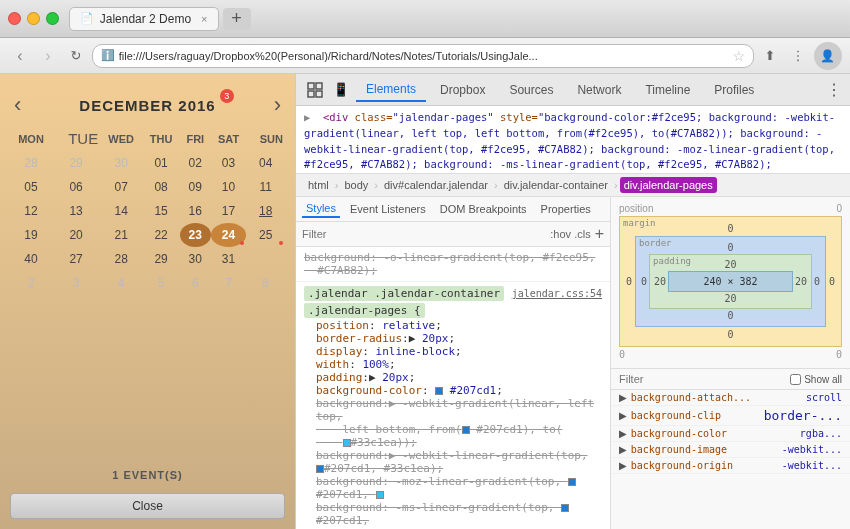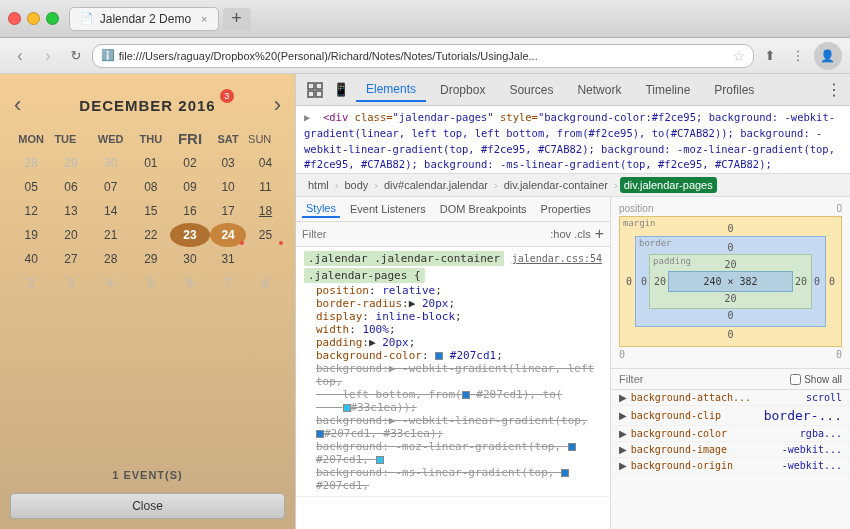--- a/index.html
+++ b/index.html
@@ -49,26 +49,26 @@
         <span style="position:absolute;top:-8px;right:-18px;background:#e74c3c;color:white;font-size:9px;border-radius:50%;width:14px;height:14px;display:flex;align-items:center;justify-content:center;">3</span>
       </div>
       <span style="font-size:22px;color:#555;cursor:pointer;">›</span>
     </div>
 
     <div style="width:100%;">
       <table style="width:100%;border-collapse:collapse;">
         <thead>
           <tr>
             <th style="font-size:11px;font-weight:bold;color:#555;text-align:center;padding:4px 2px;">MON</th>
-            <th style="font-size:11px;font-weight:bold;color:#555;text-align:left;padding:4px 2px;">TUE</th>
+            <th style="font-size:15px;font-weight:normal;color:#555;text-align:right;padding:4px 2px;">TUE</th>
             <th style="font-size:11px;font-weight:bold;color:#555;text-align:center;padding:4px 2px;">WED</th>
             <th style="font-size:11px;font-weight:bold;color:#555;text-align:center;padding:4px 2px;">THU</th>
-            <th style="font-size:15px;font-weight:bold;color:#555;text-align:center;padding:4px 2px;">FRI</th>
+            <th style="font-size:11px;font-weight:bold;color:#555;text-align:center;padding:4px 2px;">FRI</th>
             <th style="font-size:11px;font-weight:bold;color:#555;text-align:center;padding:4px 2px;">SAT</th>
-            <th style="font-size:11px;font-weight:normal;color:#555;text-align:left;padding:4px 2px;">SUN</th>
+            <th style="font-size:11px;font-weight:bold;color:#555;text-align:right;padding:4px 2px;">SUN</th>
           </tr>
         </thead>
         <tbody id="cal-body">
             <tr>
               <td style="text-align: center; padding: 5px 2px; font-size: 12px; cursor: pointer; position: relative; color: rgb(187, 187, 187);">28</td>
               <td style="text-align: center; padding: 5px 2px; font-size: 12px; cursor: pointer; position: relative; color: rgb(187, 187, 187);">29</td>
               <td style="text-align: center; padding: 5px 2px; font-size: 12px; cursor: pointer; position: relative; color: rgb(187, 187, 187);">30</td>
               <td style="text-align: center; padding: 5px 2px; font-size: 12px; cursor: pointer; position: relative; color: rgb(68, 68, 68);">01</td>
               <td style="text-align: center; padding: 5px 2px; font-size: 12px; cursor: pointer; position: relative; color: rgb(68, 68, 68);">02</td>
               <td style="text-align: center; padding: 5px 2px; font-size: 12px; cursor: pointer; position: relative; color: rgb(68, 68, 68);">03</td>
@@ -158,21 +158,21 @@
 
     <div style="display:flex;align-items:center;background:#f0f0f0;border-bottom:1px solid #ddd;padding:3px 8px;gap:2px;font-size:11px;color:#555;overflow-x:auto;white-space:nowrap;">
       <span style="padding:2px 4px;cursor:pointer;border-radius:3px;">html</span>
       <span style="color:#bbb;">›</span>
       <span style="padding:2px 4px;cursor:pointer;border-radius:3px;">body</span>
       <span style="color:#bbb;">›</span>
       <span style="padding:2px 4px;cursor:pointer;border-radius:3px;">div#calendar.jalendar</span>
       <span style="color:#bbb;">›</span>
       <span style="padding:2px 4px;cursor:pointer;border-radius:3px;">div.jalendar-container</span>
       <span style="color:#bbb;">›</span>
-      <span style="padding:2px 4px;cursor:pointer;border-radius:3px;background:#15803d;color:white;">div.jalendar-pages</span>
+      <span style="padding:2px 4px;cursor:pointer;border-radius:3px;background:#a21caf;color:white;">div.jalendar-pages</span>
     </div>
 
     <div style="display:flex;flex:1;overflow:hidden;">
 
       <div style="flex:1;display:flex;flex-direction:column;overflow:hidden;background:white;">
 
         <div style="display:flex;align-items:center;padding:3px 6px;border-bottom:1px solid #ddd;gap:6px;background:#f8f8f8;">
           <span style="font-size:11px;color:#1a73e8;cursor:pointer;padding:2px 4px;border-bottom:2px solid #1a73e8;">Styles</span>
           <span style="font-size:11px;color:#555;cursor:pointer;padding:2px 4px;">Event Listeners</span>
           <span style="font-size:11px;color:#555;cursor:pointer;padding:2px 4px;">DOM Breakpoints</span>
@@ -180,20 +180,23 @@
         </div>
 
         <div style="display:flex;align-items:center;border-bottom:1px solid #ddd;padding:3px 6px;gap:4px;background:#f8f8f8;">
           <input style="flex: 1 1 0%; border: none; background: none; font-size: 11px; outline: none;" placeholder="Filter">
           <span style="font-size:11px;color:#666;">:hov .cls</span>
           <span style="font-size:16px;color:#666;cursor:pointer;">+</span>
         </div>
 
         <div style="overflow-y:auto;flex:1;font-family:monospace;font-size:11px;">
 
+          <div style="padding:4px 8px;border-bottom:1px solid #f0f0f0;">
+            <div style="text-decoration:line-through;color:#999;">background: -o-linear-gradient(top, #f2ce95,<br>&nbsp;&nbsp;#C7AB82);</div>
+          </div>
 
           <div style="padding:4px 8px;border-bottom:1px solid #f0f0f0;">
             <div style="display:flex;justify-content:space-between;align-items:baseline;">
               <span style="background:#d0e8c8;color:#333;padding:1px 4px;border-radius:2px;font-size:11px;">.jalendar .jalendar-container</span>
               <span style="color:#666;font-size:10px;text-decoration:underline;">jalendar.css:54</span>
             </div>
             <div style="background:#d0e8c8;color:#333;padding:1px 4px;border-radius:2px;font-size:11px;margin-top:2px;display:inline-block;">.jalendar-pages {</div>
             
             <div style="padding-left:12px;color:#333;margin-top:1px;">
               <span style="color:#994500;">position</span>: <span style="color:#1a1aa6;">relative</span>;

